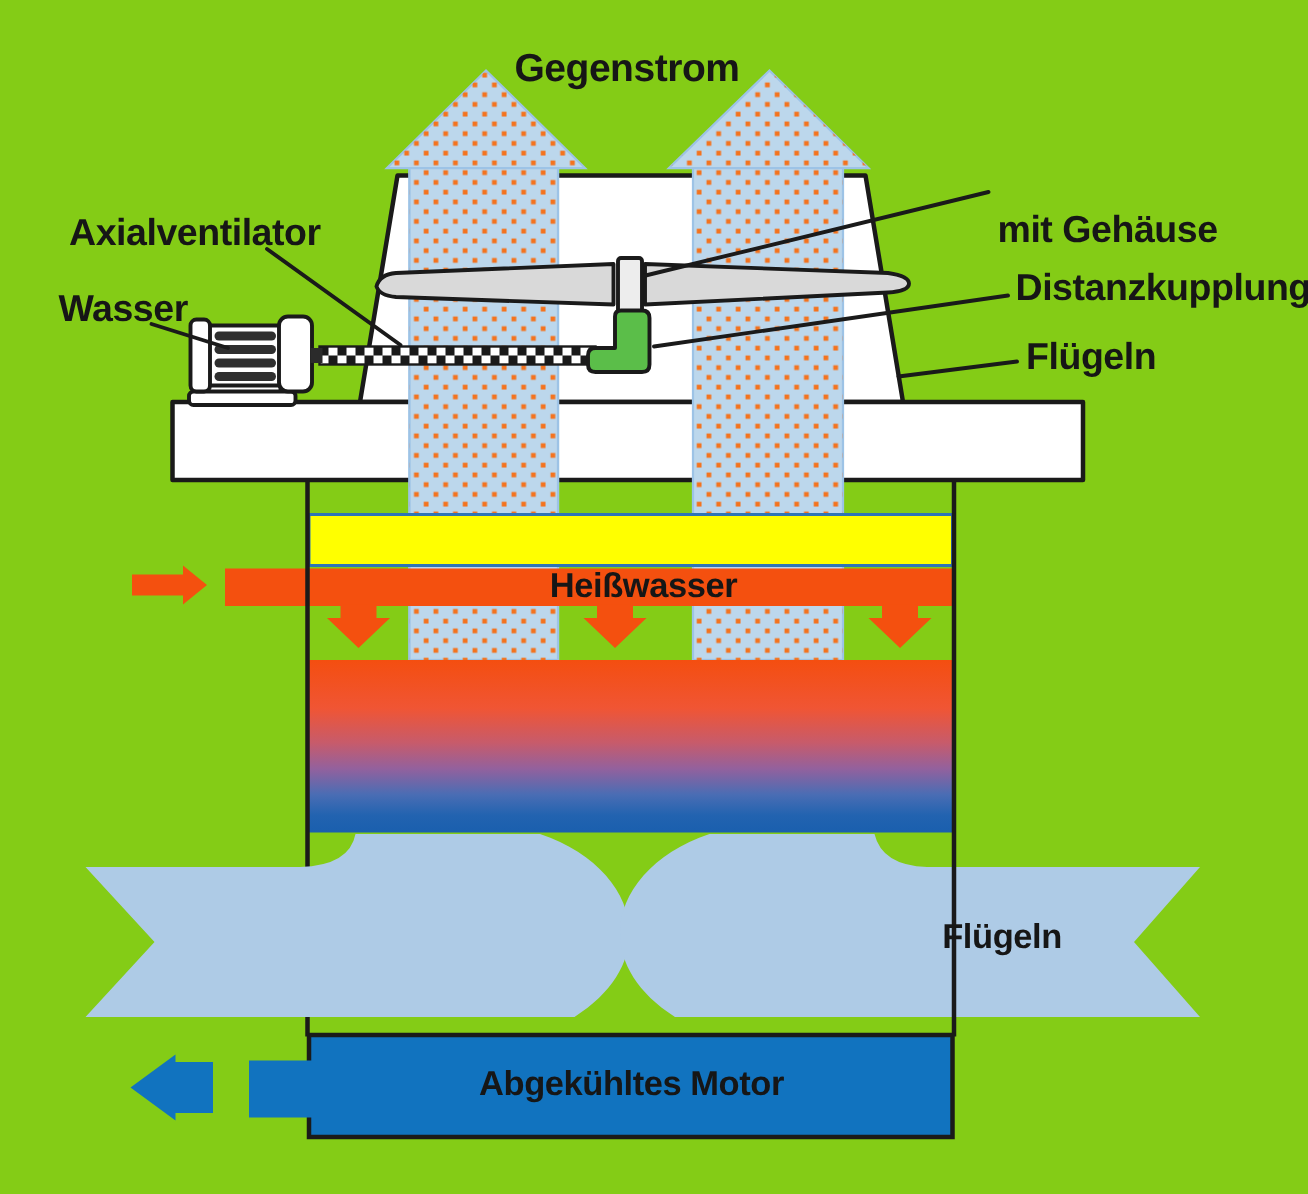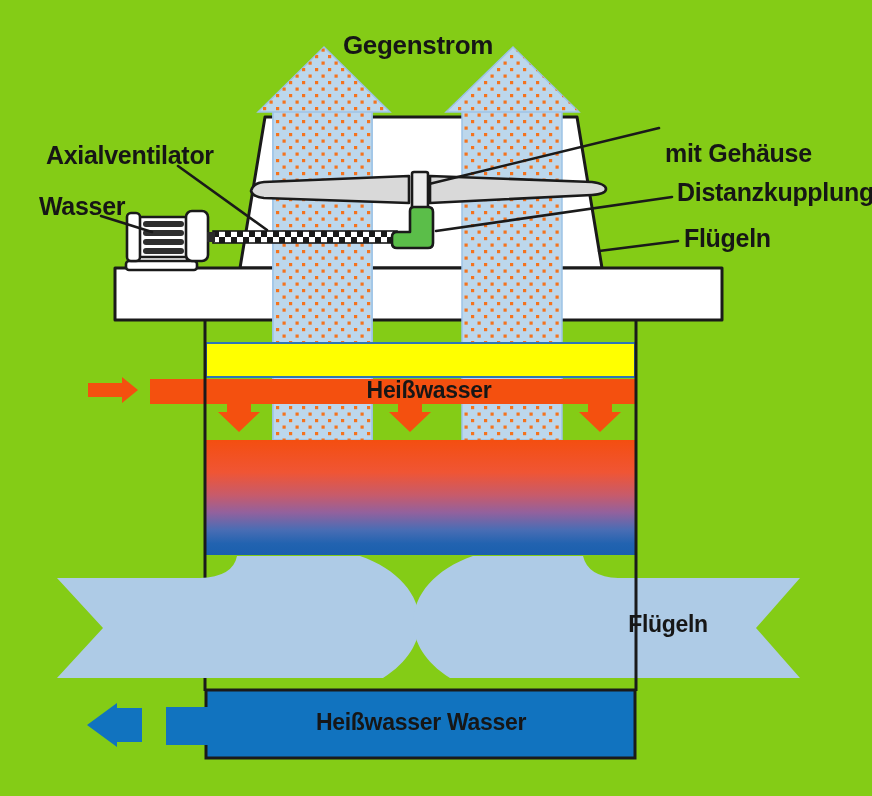--- a/index.html
+++ b/index.html
@@ -128,15 +128,15 @@
 </svg>
 
 <div class="lbl" style="left:418px;top:31px;font-size:26px;transform:translateX(-50%);">Gegenstrom</div>
 <div class="lbl" style="left:46px;top:142px;">Axialventilator</div>
 <div class="lbl" style="left:39px;top:193px;">Wasser</div>
 <div class="lbl" style="left:665px;top:140px;">mit Gehäuse</div>
 <div class="lbl" style="left:677px;top:179px;">Distanzkupplung</div>
 <div class="lbl" style="left:684px;top:225px;">Flügeln</div>
 <div class="lbl band" style="left:429px;top:378px;text-align:right;">Heißwasser</div>
 <div class="lbl band" style="left:668px;top:612px;">Flügeln</div>
-<div class="lbl band" style="left:421px;top:710px;">Heißwasser Wasser</div>
+<div class="lbl band" style="left:421px;top:710px;">Abgekühltes Motor</div>
 
 </div>
 
 </body></html>

